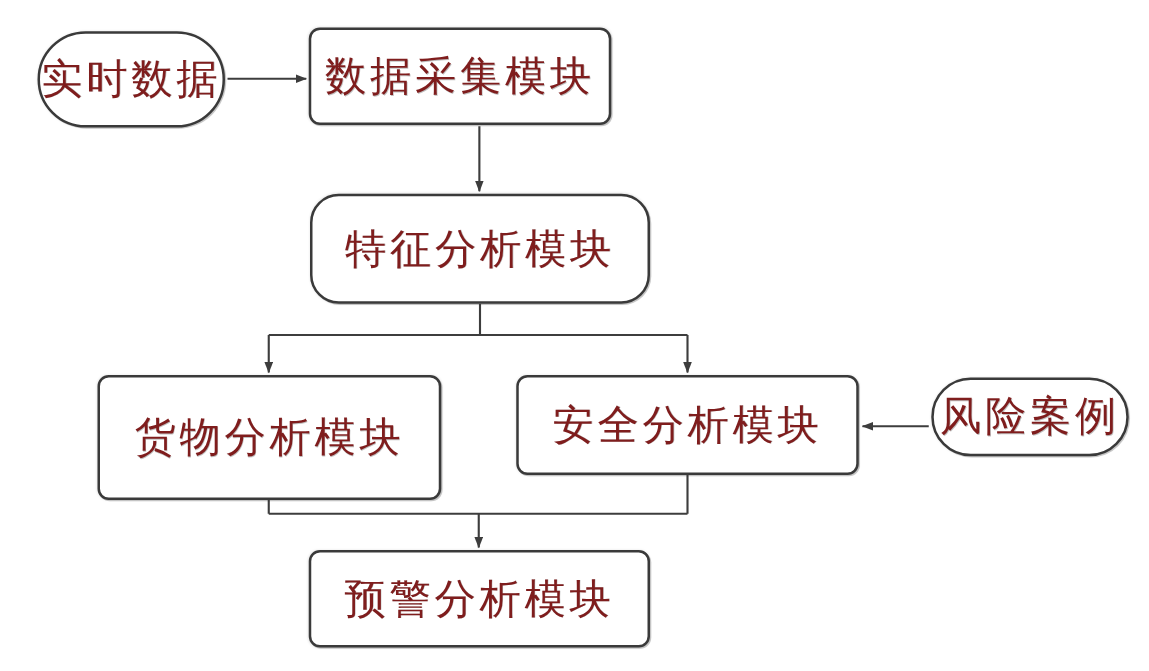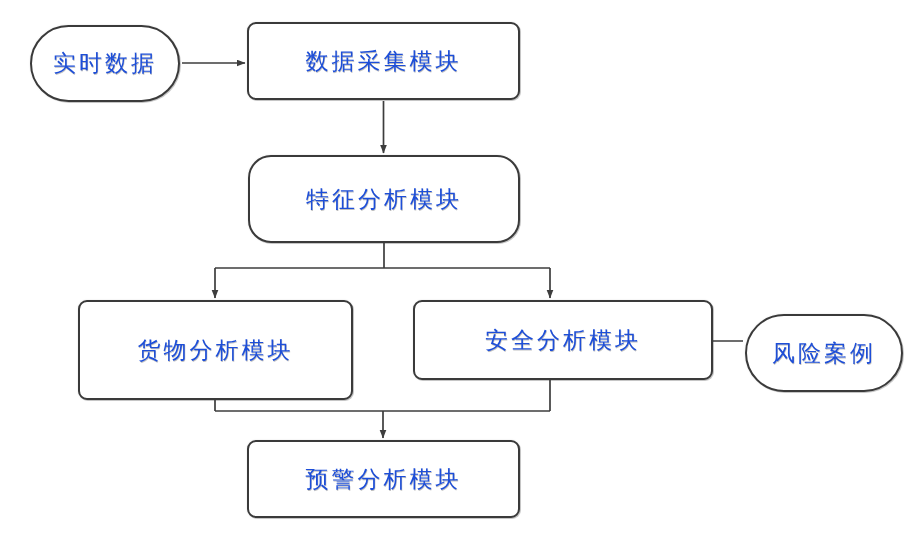--- a/index.html
+++ b/index.html
@@ -28,36 +28,36 @@
     box-sizing: border-box;
     background: #ffffff;
     border: 2px solid #3a3a3a;
     display: flex;
     align-items: center;
     justify-content: center;
     z-index: 2;
     box-shadow: 1px 1px 0 rgba(70,70,70,0.28), 0 0 2px rgba(0,0,0,0.12);
   }
   .node .label {
-    color: #1d4ed8;
-    font-size: 23px;
+    color: #7f1d1d;
+    font-size: 33px;
     letter-spacing: 3px;
     white-space: nowrap;
     text-shadow: 0.5px 0.5px 0 rgba(0,0,0,0.25);
   }
   .process { border-radius: 9px; }
   .terminator { border-radius: 40px; }
 
   
   #node-realtime-data   { left: 30px;  top: 25px;  width: 150px; height: 77px; }
-  #node-data-collection { left: 247px; top: 22px;  width: 273px; height: 78px; }
+  #node-data-collection { left: 247px; top: 22px;  width: 242px; height: 78px; }
   #node-feature-analysis{ left: 248px; top: 155px; width: 272px; height: 88px; border-radius: 23px; }
   #node-cargo-analysis  { left: 78px;  top: 300px; width: 275px; height: 100px; }
-  #node-safety-analysis { left: 413px; top: 300px; width: 300px; height: 80px; }
-  #node-risk-case       { left: 745px; top: 302px; width: 158px; height: 78px; margin-top: 12px; }
+  #node-safety-analysis { left: 413px; top: 300px; width: 274px; height: 80px; }
+  #node-risk-case       { left: 745px; top: 302px; width: 158px; height: 63px; }
   #node-warning-analysis{ left: 247px; top: 440px; width: 273px; height: 78px; }
 </style>
 </head>
 <body>
 
 <div class="canvas">
 
   <svg class="edges" viewBox="0 0 919 537" xmlns="http://www.w3.org/2000/svg">
     <defs>
       <marker id="arrow" markerWidth="10" markerHeight="8" refX="8.5" refY="3.5" orient="auto" markerUnits="userSpaceOnUse">

